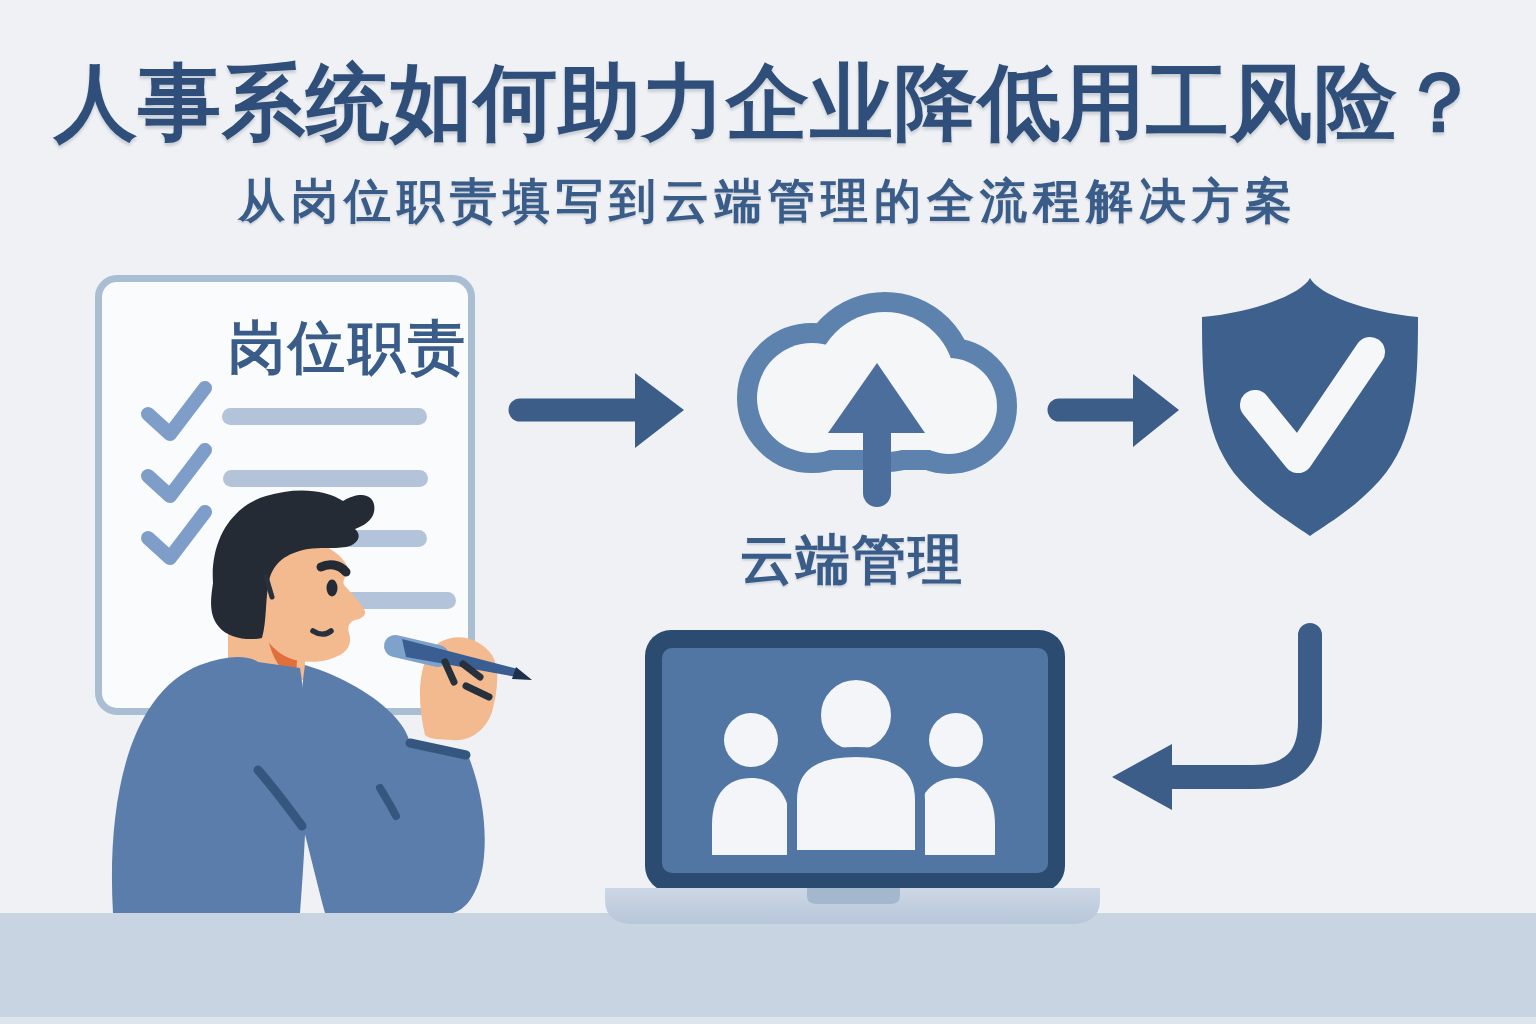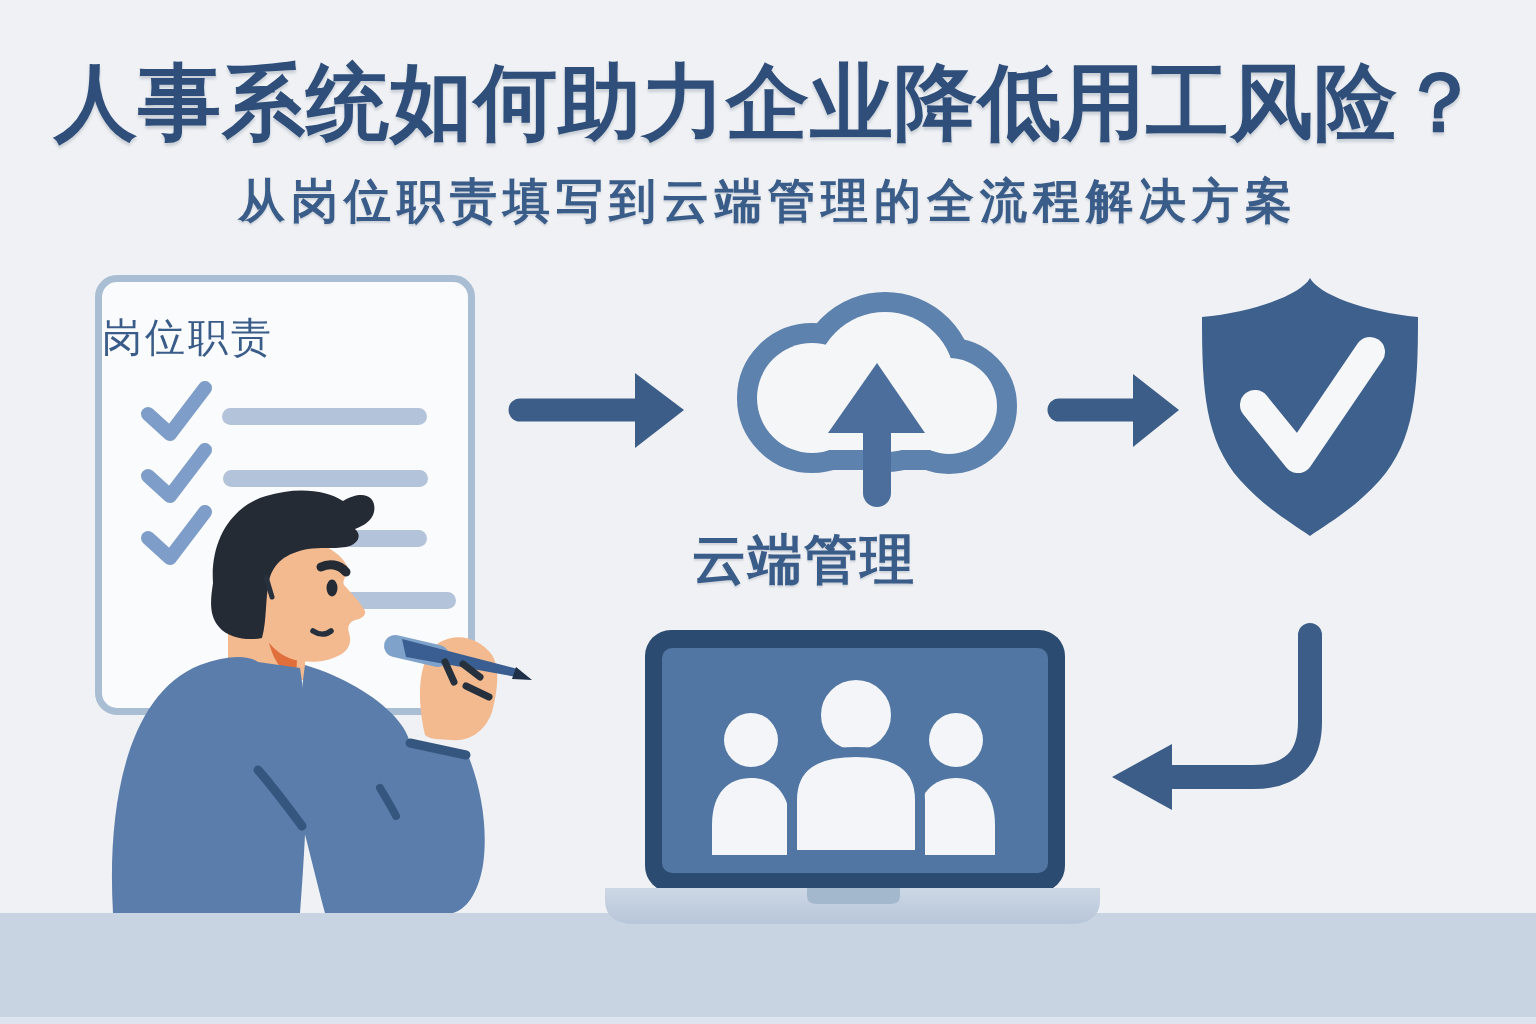--- a/index.html
+++ b/index.html
@@ -17,23 +17,23 @@
   *{margin:0;padding:0;box-sizing:border-box}
   body{font-family:"Liberation Sans","DejaVu Sans",sans-serif;background:#888}
   .canvas{position:relative;width:1536px;height:1024px;background:var(--bg);overflow:hidden}
   .abs{position:absolute}
   .main-title{top:48px;left:0;width:100%;text-align:center;font-size:83px;font-weight:800;
     color:var(--ink);letter-spacing:1px;text-shadow:0 3px 3px rgba(30,50,80,.18);white-space:nowrap}
   .subtitle{top:170px;left:0;width:100%;text-align:center;font-size:47px;font-weight:700;
     color:var(--ink-2);letter-spacing:6px;text-shadow:0 2px 2px rgba(30,50,80,.15);white-space:nowrap}
   .doc{left:95px;top:275px;width:380px;height:440px;background:var(--doc-bg);
     border:7px solid var(--doc-border);border-radius:22px}
-  .doc-title{position:absolute;top:28px;left:0;width:100%;text-align:left;
-    font-size:40px;font-weight:400;color:var(--ink-2);letter-spacing:3px}
-  .step-label{font-size:54px;font-weight:800;color:var(--ink-2);text-align:left;
+  .doc-title{position:absolute;top:28px;left:0;width:100%;text-align:right;
+    font-size:57px;font-weight:700;color:var(--ink-2);letter-spacing:3px}
+  .step-label{font-size:54px;font-weight:800;color:var(--ink-2);text-align:center;
     letter-spacing:2px;text-shadow:0 2px 2px rgba(30,50,80,.15);white-space:nowrap}
   .cloud-label{left:692px;top:524px;width:320px}
   .shield-label{left:1148px;top:549px;width:324px}
   .desk{left:0;top:913px;width:1536px;height:111px;background:var(--desk)}
   .desk::after{content:"";position:absolute;left:0;bottom:0;width:100%;height:7px;background:var(--desk-edge)}
 </style>
 </head>
 <body>
 
 <div class="canvas">

